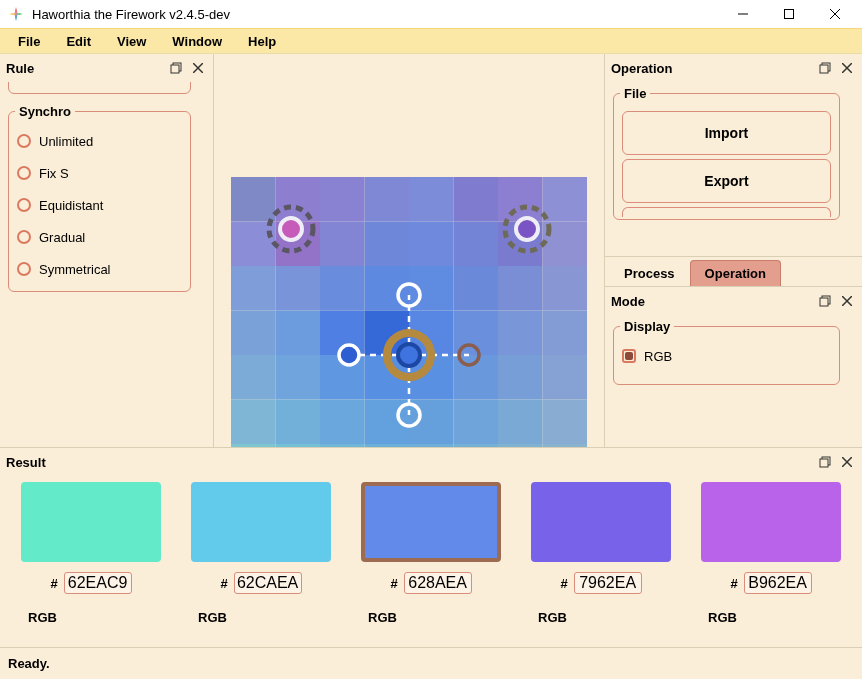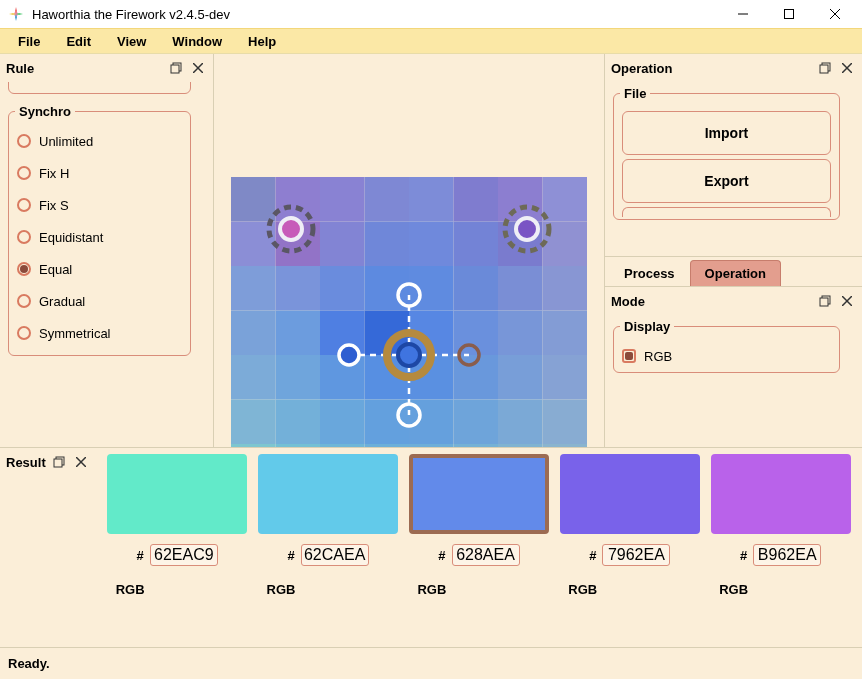--- a/index.html
+++ b/index.html
@@ -31,21 +31,21 @@
 .radio-inner { width: 8px; height: 8px; border-radius: 50%; background: #8b4a3a; }
 
 .tabs { height: 30px; display: flex; align-items: flex-end; border-top: 1px solid #d9cfb4; padding: 0 4px; }
 .tab { padding: 5px 14px; font-weight: 600; border: 1px solid transparent; border-bottom: none; }
 .tab.active { background: #e39e8e; border-color: #c77d6c; border-radius: 4px 4px 0 0; }
 
 .file-btn { display:block; width: calc(100% - 4px); margin: 4px 2px; height: 44px; border: 1.5px solid #d98d7a; border-radius: 6px; background: #fbeed8; font-weight: 600; font-size: 14px; }
 
 .canvas-wrap { flex: 1; display: flex; align-items: center; justify-content: center; }
 
-.result { height: 194px; border-top: 1px solid #d9cfb4; background: #fbeed8; display: flex; }
+.result { height: 194px; border-top: 1px solid #d9cfb4; background: #fbeed8; display: flex; flex-direction: column; }
 .swatch-row { flex: 1; display: flex; align-items: flex-start; justify-content: space-around; padding: 6px 6px 0; overflow: hidden; }
 .swatch { width: 154px; display: flex; flex-direction: column; align-items: center; gap: 10px; }
 .swatch .color { width: 140px; height: 80px; border-radius: 4px; }
 .swatch.sel .color { border: 4px solid #9c6b52; }
 .hex-row { display: flex; align-items: center; gap: 6px; }
 .hex-row input { width: 68px; height: 22px; border: 1.5px solid #d98d7a; border-radius: 3px; text-align: center; background: #fdf4e7; font-family: inherit; font-size: 16px; }
 
 .statusbar { height: 32px; background: #fbeed8; border-top: 1px solid #d9cfb4; padding: 0 8px; font-weight: 600; display: flex; align-items: center; }
 
 .scroll-track { width: 14px; background: #fbeed8; }
@@ -121,35 +121,25 @@
           </div>
           <fieldset style="margin-top:-6px;">
             <legend>Synchro</legend>
             <div id="synchro-options">
                 <div class="radio-row">
                   <span class="radio-outer"></span>
                   <span>Unlimited</span>
                 </div>
                 <div class="radio-row">
                   <span class="radio-outer"></span>
-                  <span>Fix H</span>
-                </div>
-                <div class="radio-row">
-                  <span class="radio-outer"></span>
                   <span>Fix S</span>
                 </div>
                 <div class="radio-row">
                   <span class="radio-outer"></span>
                   <span>Equidistant</span>
-                </div>
-                <div class="radio-row">
-                  <span class="radio-outer">
-                    <span class="radio-inner"></span>
-                  </span>
-                  <span>Equal</span>
                 </div>
                 <div class="radio-row">
                   <span class="radio-outer"></span>
                   <span>Gradual</span>
                 </div>
                 <div class="radio-row">
                   <span class="radio-outer"></span>
                   <span>Symmetrical</span>
                 </div>
               </div>
@@ -317,21 +307,21 @@
         <span class="icon-btn">
             <svg width="10" height="10" viewBox="0 0 10 10">
               <line x1="0" y1="0" x2="10" y2="10" stroke="#333" stroke-width="1.5"></line>
               <line x1="10" y1="0" x2="0" y2="10" stroke="#333" stroke-width="1.5"></line>
             </svg>
           </span>
       </div>
       <div class="panel-body">
         <div class="panel-body-inner" style="display:flex;">
           <div style="flex:1; overflow:hidden;">
-            <fieldset style="padding-bottom:0;">
+            <fieldset style="padding-bottom:12px;">
               <legend>Display</legend>
               <div class="radio-row">
                 <span style="width:14px;height:14px;border:2px solid #d97a60;border-radius:3px;display:flex;align-items:center;justify-content:center;">
                     <span style="width:8px;height:8px;background:#8b4a3a;border-radius:2px;"></span>
                   </span>
                 <span>RGB</span>
               </div>
             </fieldset>
           </div>
           <div class="scroll-track"></div>

